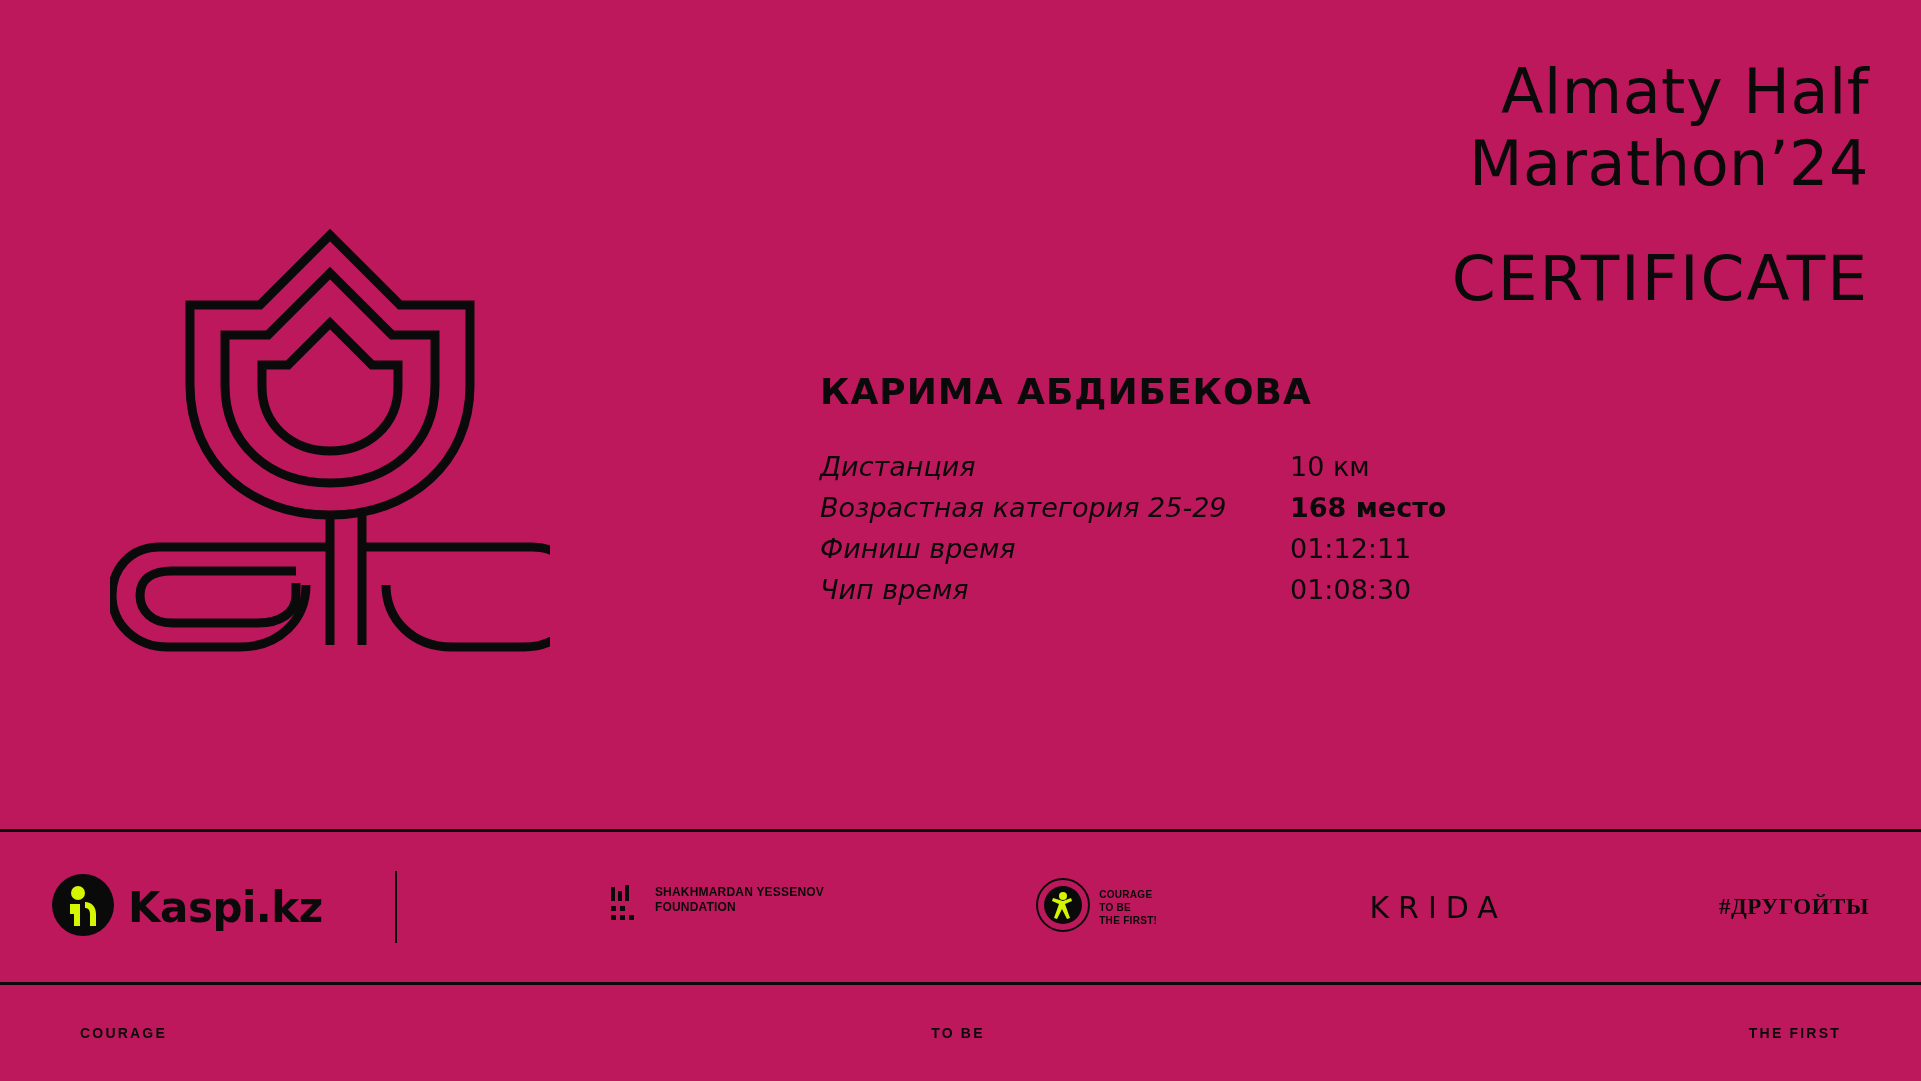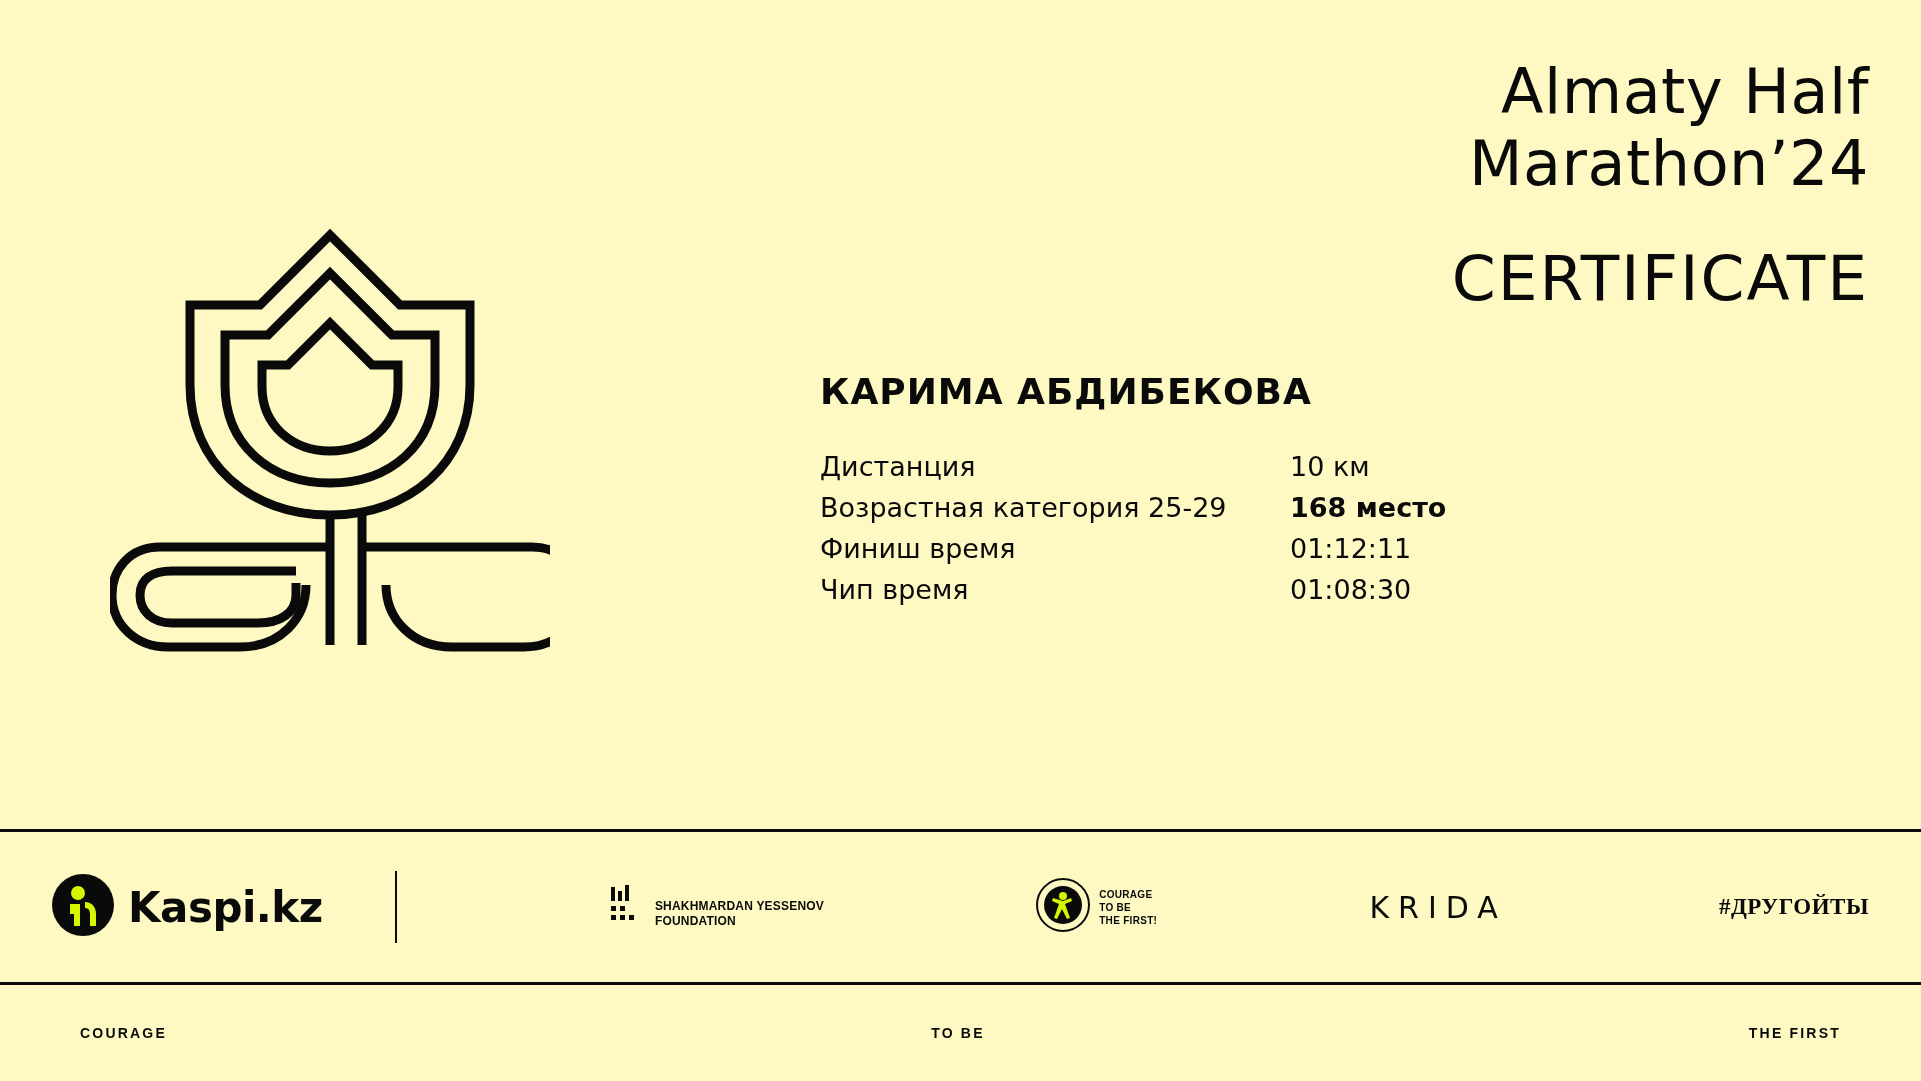--- a/index.html
+++ b/index.html
@@ -11,21 +11,21 @@
     height: 1081px;
     background: #d6f500;
     font-family: "Liberation Sans", sans-serif;
     color: #0a0a0a;
     overflow: hidden;
     position: relative;
   }
   .certificate {
     position: absolute;
     inset: 0;
-    background: #fef9c3;
+    background: #be185d;
     display: flex;
     flex-direction: column;
   }
 
   
   .main {
     flex: 1 1 auto;
     display: flex;
     flex-direction: row;
     position: relative;
@@ -89,20 +89,21 @@
   .result-row {
     display: flex;
     align-items: baseline;
     font-size: 27px;
     line-height: 1.52;
     font-family: "DejaVu Sans", sans-serif;
   }
   .result-label {
     width: 470px;
     flex: 0 0 470px;
+    font-style: italic;
   }
   .result-value {
     flex: 1 1 auto;
   }
   .result-value.bold {
     font-weight: bold;
   }
 
   
   .divider {
@@ -134,21 +135,21 @@
     font-family: "DejaVu Sans", sans-serif;
   }
   .vline {
     width: 2px;
     height: 72px;
     background: #0a0a0a;
     margin-left: 58px;
   }
   .yessenov {
     display: flex;
-    align-items: flex-end;
+    align-items: flex-start;
     gap: 12px;
   }
   .yessenov-text {
     font-size: 12px;
     font-weight: bold;
     line-height: 1.25;
     letter-spacing: 0.2px;
     white-space: pre-line;
     font-family: "Liberation Sans", sans-serif;
   }

